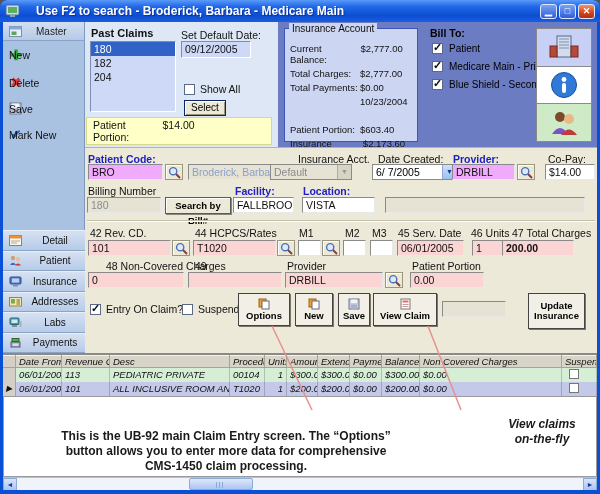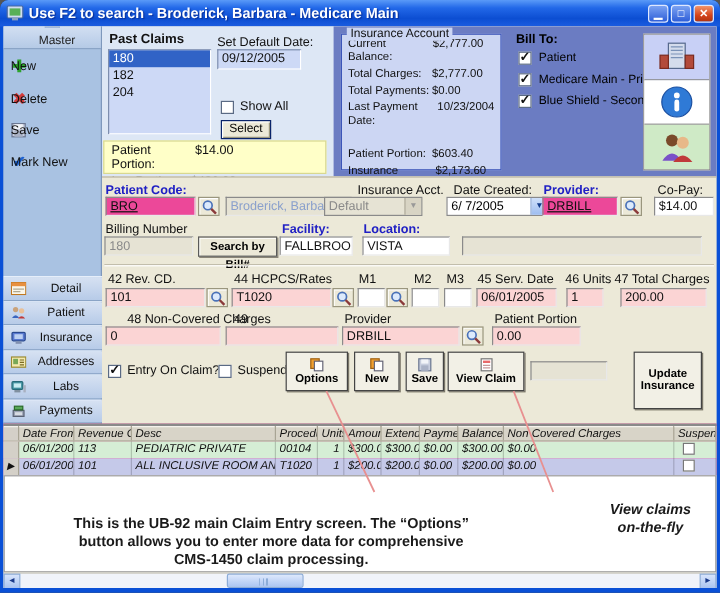--- a/index.html
+++ b/index.html
@@ -1,29 +1,29 @@
 <!DOCTYPE html>
 <html><head>
 <meta charset="utf-8">
 <style>
   html,body{margin:0;padding:0;background:#555;}
   *{box-sizing:border-box;}
   #win{position:relative;width:600px;height:494px;background:#0a50d6;font-family:"Liberation Sans",sans-serif;overflow:hidden;border-radius:7px 7px 0 0;}
   
-  .titlebar{position:absolute;left:0;top:0;width:600px;height:22px;display:flex;align-items:center;gap:4px;padding:0 5px;
+  .titlebar{position:absolute;left:0;top:0;width:600px;height:22px;display:flex;align-items:center;gap:16px;padding:0 5px;
     background:linear-gradient(#5a9af8,#2268e8 30%,#0c4ed2 70%,#1b5ce0);border-radius:7px 7px 0 0;}
   .title{color:#fff;font-weight:bold;font-size:12px;text-shadow:1px 1px 1px #08309a;white-space:nowrap;}
   .tbtns{margin-left:auto;display:flex;gap:2px;}
   .tbtn{width:17px;height:15px;border:1px solid #dfe8ff;border-radius:3px;background:linear-gradient(#7ba2f2,#2e5ed8);color:#fff;font-size:9px;line-height:12px;text-align:center;font-weight:bold;}
   .tbtn.close{background:linear-gradient(#f2946a,#d4431a 60%,#b03210);}
   
   .bodyarea{position:absolute;left:3px;top:22px;width:594px;height:468px;background:#ece9d8;}
   
   .sidebar{position:absolute;left:0;top:0;width:82px;height:331px;background:#a9c2e2;border-right:1px solid #7e98bc;}
-  .master-hd{height:19px;background:linear-gradient(#d2dff2,#b5cae6);border-bottom:1px solid #8aa4c6;display:flex;align-items:center;gap:6px;padding:0 6px;flex-direction:column;}
+  .master-hd{height:19px;background:linear-gradient(#d2dff2,#b5cae6);border-bottom:1px solid #8aa4c6;display:flex;align-items:center;gap:6px;padding:0 6px;}
   .master-hd span{font-size:10px;color:#222;margin-left:8px;}
   .side-act{display:flex;align-items:center;gap:6px;padding:6px 6px;cursor:pointer;}
   .side-act .glyph{width:14px;text-align:center;font-size:12px;font-weight:bold;}
   .side-act span.lbl{font-size:10.5px;color:#111;}
   .navstack{position:absolute;left:0;top:208px;width:82px;height:123px;display:flex;flex-direction:column;}
   .navbar{flex:1;position:relative;display:flex;align-items:center;background:linear-gradient(#d6e1f2,#b7cbe8);border-top:1px solid #e6eefa;border-bottom:1px solid #8aa4c6;cursor:pointer;}
   .navbar .ni{margin-left:6px;}
   .navbar .nl{position:absolute;left:24px;right:2px;text-align:center;font-size:10px;color:#111;}
   
   .toppanel{position:absolute;left:82px;top:0;width:512px;height:125px;background:#dde7f5;}
@@ -50,21 +50,21 @@
   .billto-opt{position:absolute;left:154px;display:flex;gap:6px;align-items:center;font-size:10px;color:#000;}
   .quickcol{position:absolute;left:258px;top:6px;width:56px;height:114px;background:#fff;border:1px solid #8a8a8a;display:flex;flex-direction:column;}
   .qbtn{flex:1;border-bottom:1px solid #8a8a8a;display:flex;align-items:center;justify-content:center;cursor:pointer;}
   .qbtn:last-child{border-bottom:none;}
   .qbtn.b1{background:#c8d0f6;} .qbtn.b2{background:#fff;} .qbtn.b3{background:#cfeac6;}
   
   .form{position:absolute;left:82px;top:125px;width:512px;height:206px;background:#ece9d8;border-top:1px solid #b8b4a0;}
   .lbl{position:absolute;font-size:10.5px;color:#111;white-space:nowrap;}
   .lbl.blue{color:#2020c4;font-weight:bold;}
   .fld{position:absolute;height:16px;border:1px solid #8a8a8a;border-right-color:#e8e8e8;border-bottom-color:#e8e8e8;background:#fff;font-size:10.5px;padding:1px 3px;color:#111;white-space:nowrap;overflow:hidden;}
-  .fld.orange{background:#ec4899;text-decoration:underline;}
+  .fld.orange{background:#f0abfc;}
   .fld.pink{background:#fbd4d4;}
   .fld.grey{background:#e6e3d4;color:#8a8a8a;}
   .fld.name{background:#e6e3d4;color:#8aa0cc;}
   .magbtn{position:absolute;width:18px;height:16px;background:#ece9d8;border:1px solid #9a967e;box-shadow:inset 1px 1px 0 #fff;display:flex;align-items:center;justify-content:center;cursor:pointer;}
   .combo{position:absolute;height:16px;border:1px solid #8a8a8a;background:#fff;font-size:10.5px;display:flex;align-items:center;}
   .combo .cv{flex:1;padding:0 3px;white-space:nowrap;overflow:hidden;}
   .combo .arrow{width:14px;height:14px;background:linear-gradient(#cfe0fa,#9ebdf0);border-left:1px solid #8aa8d8;font-size:7px;text-align:center;line-height:14px;color:#123a8a;cursor:pointer;}
   .combo.disabled{background:#e6e3d4;color:#8a8a8a;}
   .combo.disabled .arrow{background:#d8d4c4;color:#999;border-left-color:#b0ac9c;}
   .pushbtn{position:absolute;background:#f2f0e6;border:1px solid #444;box-shadow:1px 1px 0 #7a7668;display:flex;flex-direction:column;align-items:center;justify-content:center;gap:1px;cursor:pointer;}
@@ -232,35 +232,34 @@
           </div>
         <div class="row">
             <span>Ins. Portion:</span>
             <span class="v">$486.00</span>
           </div>
       </div>
 
       <div class="inspanel">
         <div class="fieldset">
           <span class="legend">Insurance Account</span>
-          <div style="margin-top:0;">
+          <div style="margin-top:12px;">
             <div class="fs-row">
                 <span>Current Balance:</span>
                 <span class="v">$2,777.00</span>
               </div>
             <div class="fs-row">
                 <span>Total Charges:</span>
                 <span class="v">$2,777.00</span>
               </div>
             <div class="fs-row">
                 <span>Total Payments:</span>
                 <span class="v">$0.00</span>
               </div>
             <div class="fs-row">
-                <span>Last Payment Date:</span>
                 <span class="v">10/23/2004</span>
               </div>
             <div style="height:14px;"></div>
             <div class="fs-row">
                 <span>Patient Portion:</span>
                 <span class="v">$603.40</span>
               </div>
             <div class="fs-row">
                 <span>Insurance Portion:</span>
                 <span class="v">$2,173.60</span>
@@ -386,21 +385,21 @@
       </div>
       <div class="lbl" style="left:260px;top:79px;">M2</div>
       <div class="fld" style="left:258px;top:92px;width:23px;"></div>
       <div class="lbl" style="left:287px;top:79px;">M3</div>
       <div class="fld" style="left:285px;top:92px;width:23px;"></div>
       <div class="lbl" style="left:313px;top:79px;">45 Serv. Date</div>
       <div class="fld pink" style="left:312px;top:92px;width:67px;">06/01/2005</div>
       <div class="lbl" style="left:386px;top:79px;">46 Units</div>
       <div class="fld pink" style="left:387px;top:92px;width:31px;">1</div>
       <div class="lbl" style="left:427px;top:79px;">47 Total Charges</div>
-      <div class="fld pink" style="left:432px;top:92px;width:72px;">200.00</div>
+      <div class="fld pink" style="left:417px;top:92px;width:72px;font-weight:bold;">200.00</div>
 
       <div class="lbl" style="left:21px;top:112px;">48 Non-Covered Charges</div>
       <div class="fld pink" style="left:3px;top:124px;width:96px;">0</div>
       <div class="lbl" style="left:110px;top:112px;">49</div>
       <div class="fld pink" style="left:103px;top:124px;width:94px;"></div>
       <div class="lbl" style="left:202px;top:112px;">Provider</div>
       <div class="fld pink" style="left:200px;top:124px;width:98px;">DRBILL</div>
       <div class="magbtn" style="left:300px;top:124px;">
         <svg class="ico" width="13" height="13">
             <circle cx="5.2" cy="5.2" r="3.6" fill="#dceafc" stroke="#4a72b8" stroke-width="1.4"></circle>
@@ -444,21 +443,21 @@
       <div class="pushbtn" style="left:288px;top:145px;width:64px;height:33px;">
         <svg class="ico" width="11" height="12">
             <rect x="1" y="1" width="9" height="10" fill="#fff" stroke="#777"></rect>
             <rect x="2.5" y="2.5" width="6" height="2" fill="#e86a6a"></rect>
             <line x1="2.5" y1="6.5" x2="8.5" y2="6.5" stroke="#c89a9a"></line>
             <line x1="2.5" y1="8.5" x2="8.5" y2="8.5" stroke="#c89a9a"></line>
           </svg>
         <span class="bl">View Claim</span>
       </div>
       <div class="fld grey" style="left:357px;top:153px;width:64px;"></div>
-      <div class="pushbtn" style="left:443px;top:145px;width:57px;height:48px;">
+      <div class="pushbtn" style="left:443px;top:145px;width:57px;height:36px;">
         <span class="bl">Update Insurance</span>
       </div>
     </div>
 
     <div class="gridpanel">
       <div class="grow hdr">
         <div class="gcell c0 gsel"></div>
         <div class="gcell c1">Date From</div>
         <div class="gcell c2">Revenue Code</div>
         <div class="gcell c3">Desc</div>

